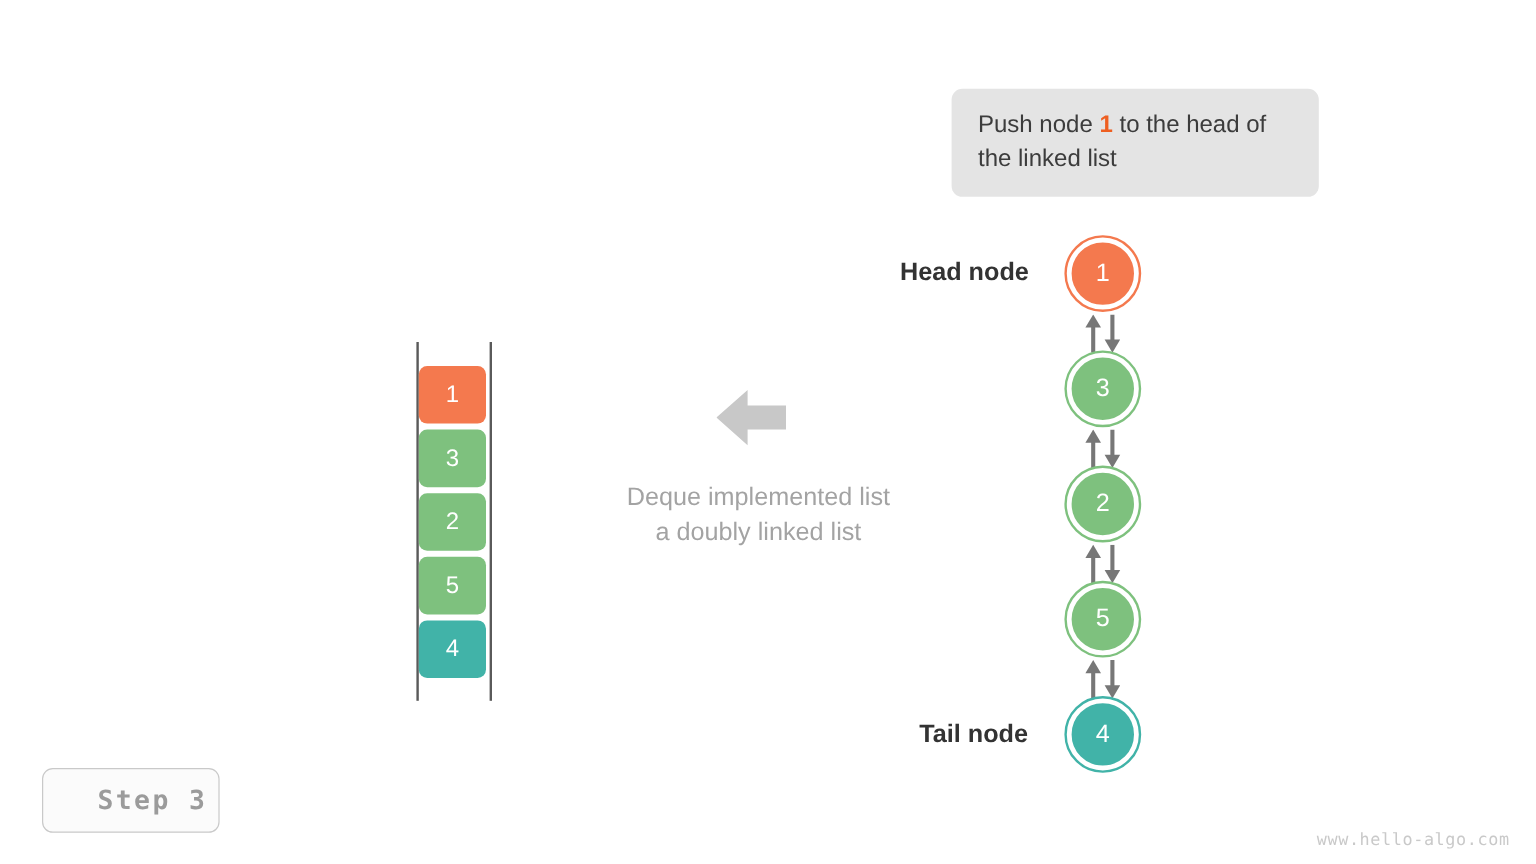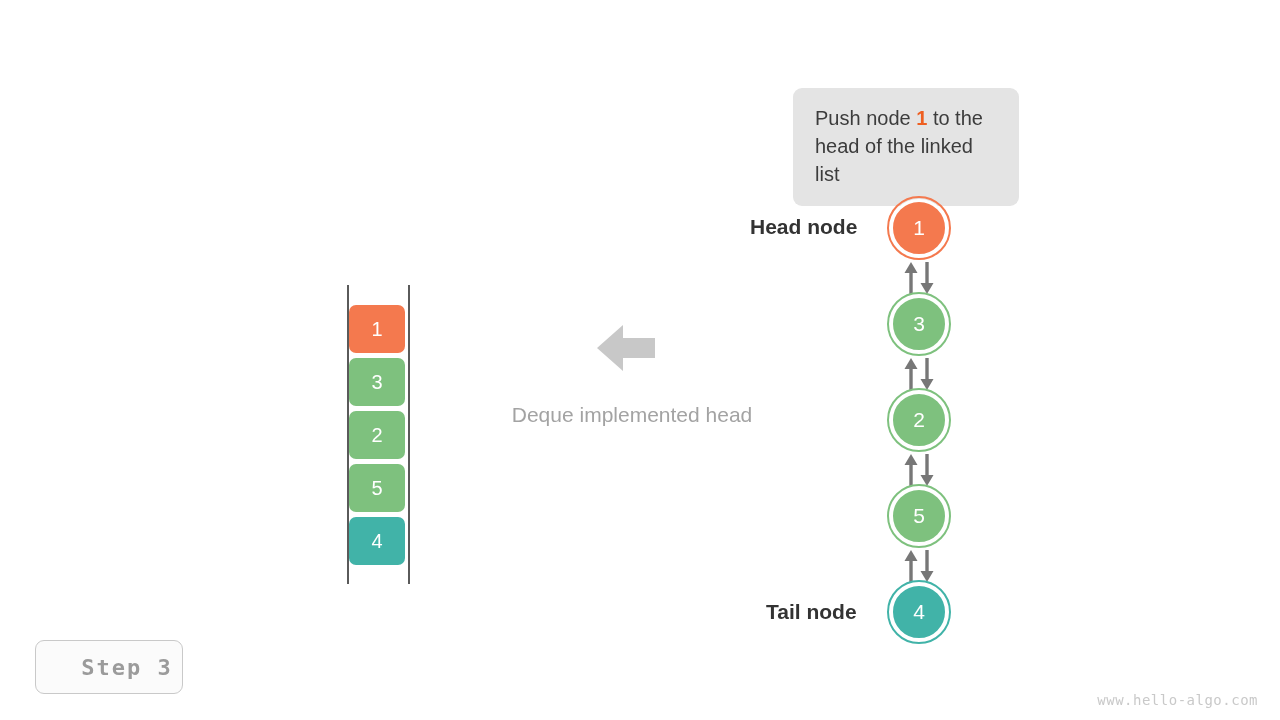--- a/index.html
+++ b/index.html
@@ -13,22 +13,22 @@
     height: 720px;
     background: #ffffff;
     overflow: hidden;
     font-family: "Liberation Sans", sans-serif;
   }
 
   
   .callout {
     position: absolute;
     left: 793px;
-    top: 88px;
-    width: 226px;
+    top: 74px;
+    width: 306px;
     box-sizing: border-box;
     padding: 16px 22px 18px 22px;
     background: #e4e4e4;
     border-radius: 9px;
     color: #3c3c3c;
     font-size: 20px;
     line-height: 28px;
     font-family: "Liberation Sans", sans-serif;
   }
   .callout .hl {
@@ -219,21 +219,22 @@
       </div>
   </div>
 
   <div class="big-arrow">
     <svg width="58" height="50" viewBox="0 0 58 50" xmlns="http://www.w3.org/2000/svg">
       <polygon points="0,25 26,2 26,15 58,15 58,35 26,35 26,48" fill="#c8c8c8"></polygon>
     </svg>
   </div>
 
   <div class="caption">
-    <div>Deque implemented head</div>
+    <div>Deque implemented list</div>
+    <div>a doubly linked list</div>
   </div>
 
   <div class="list-wrap">
     <div id="list-body">
         <div class="node-ring" style="top: 16px; border-color: rgb(244, 121, 78);"></div>
         <div class="node" style="top: 19px; background: rgb(244, 121, 78);">
           <span>1</span>
         </div>
         <div class="link-arrows" style="top: 82px;"><svg width="58" height="32" viewBox="0 0 58 32" xmlns="http://www.w3.org/2000/svg">
             <g stroke="#777777" stroke-width="3.4" fill="none">

